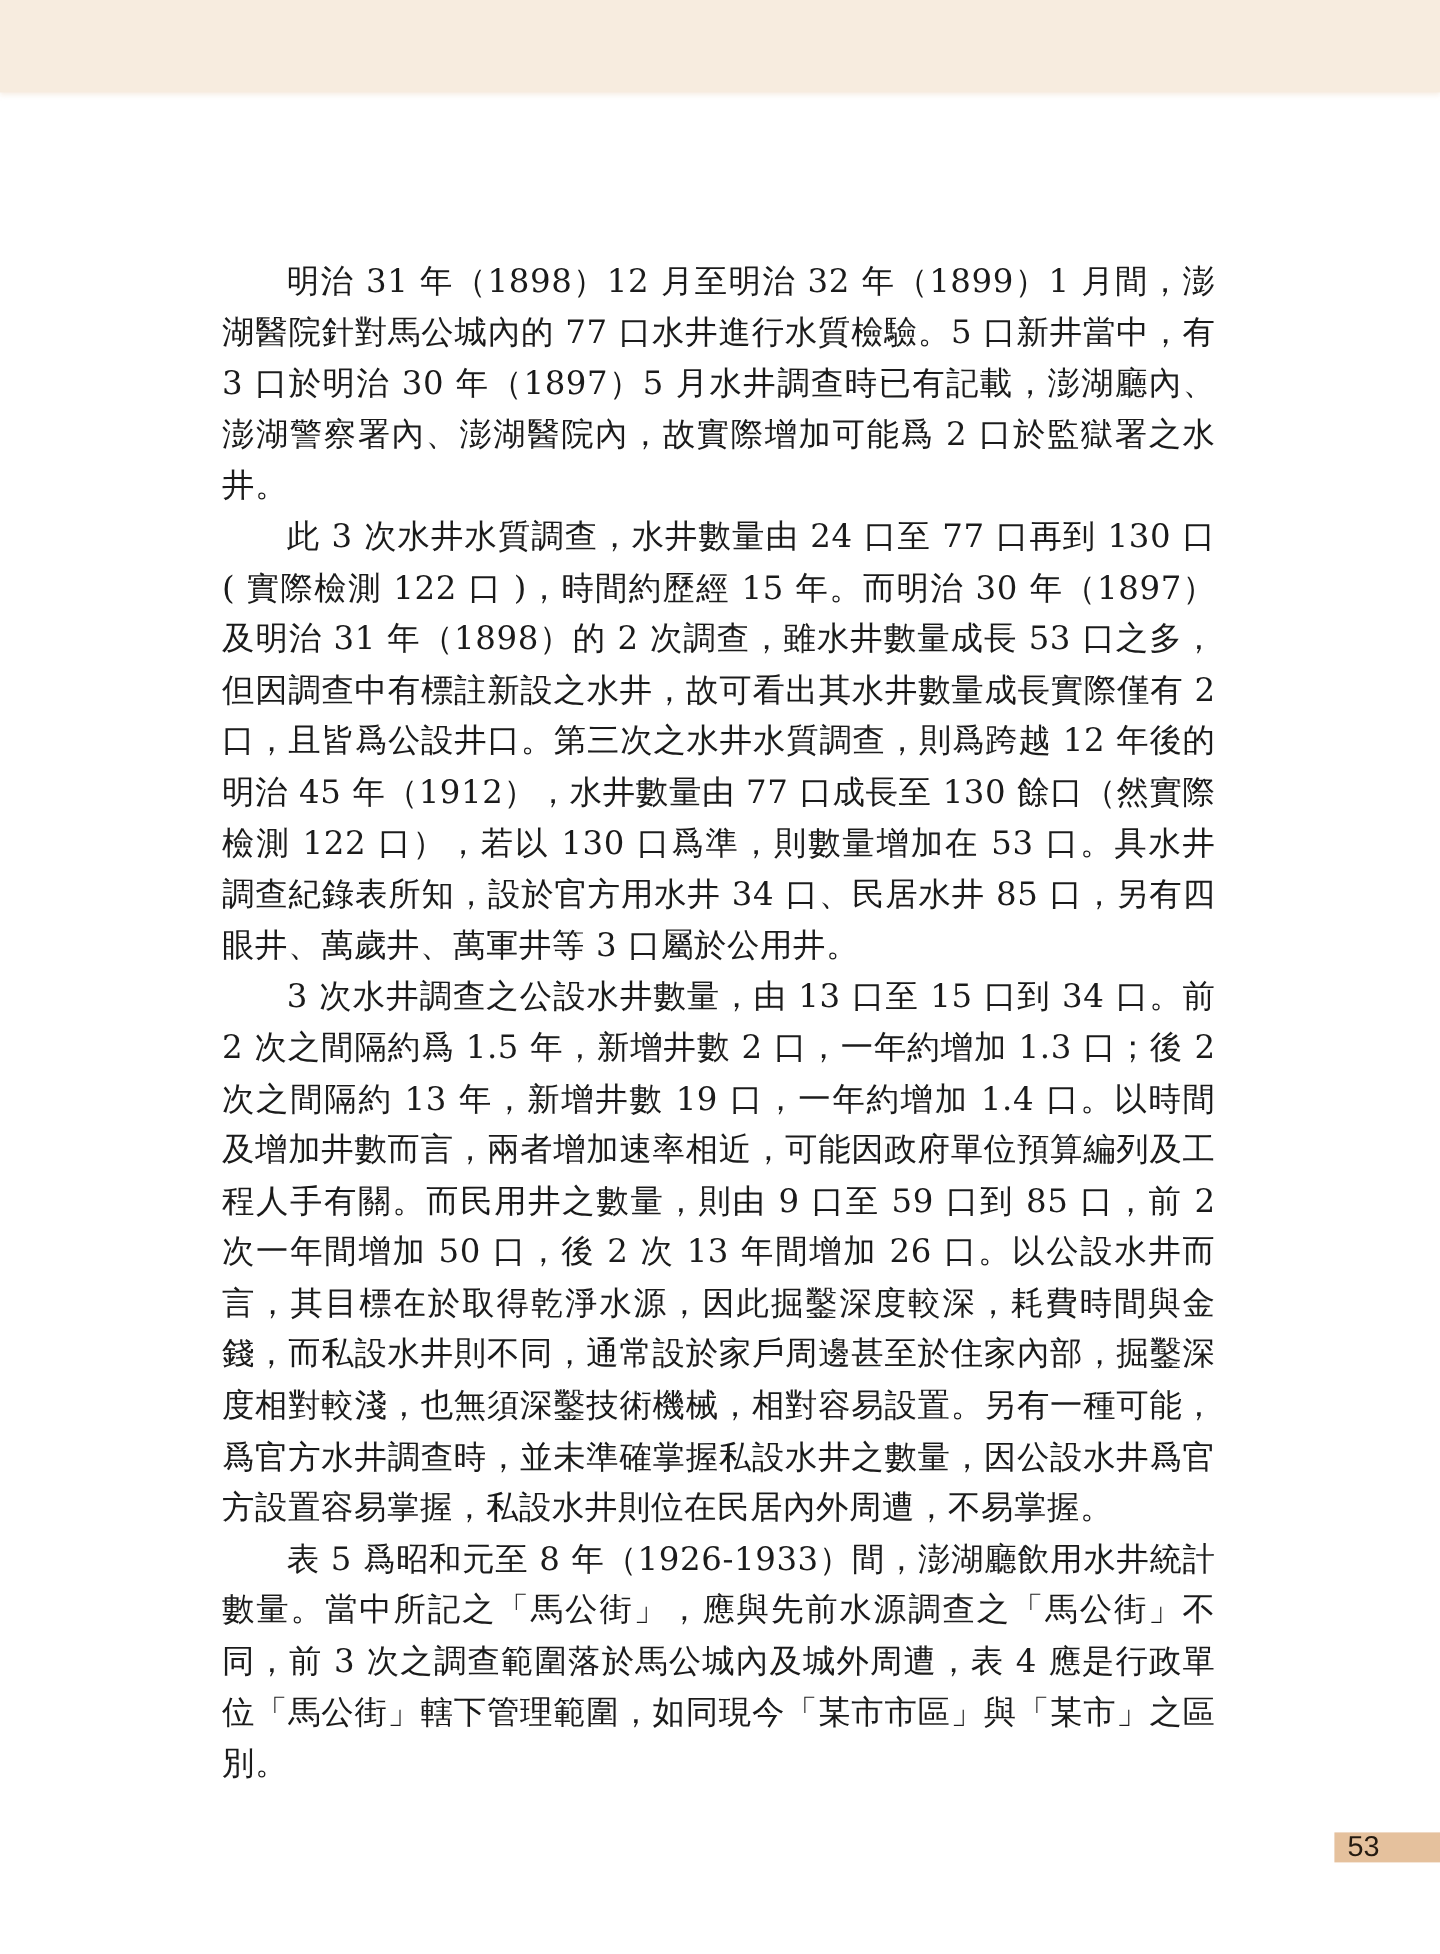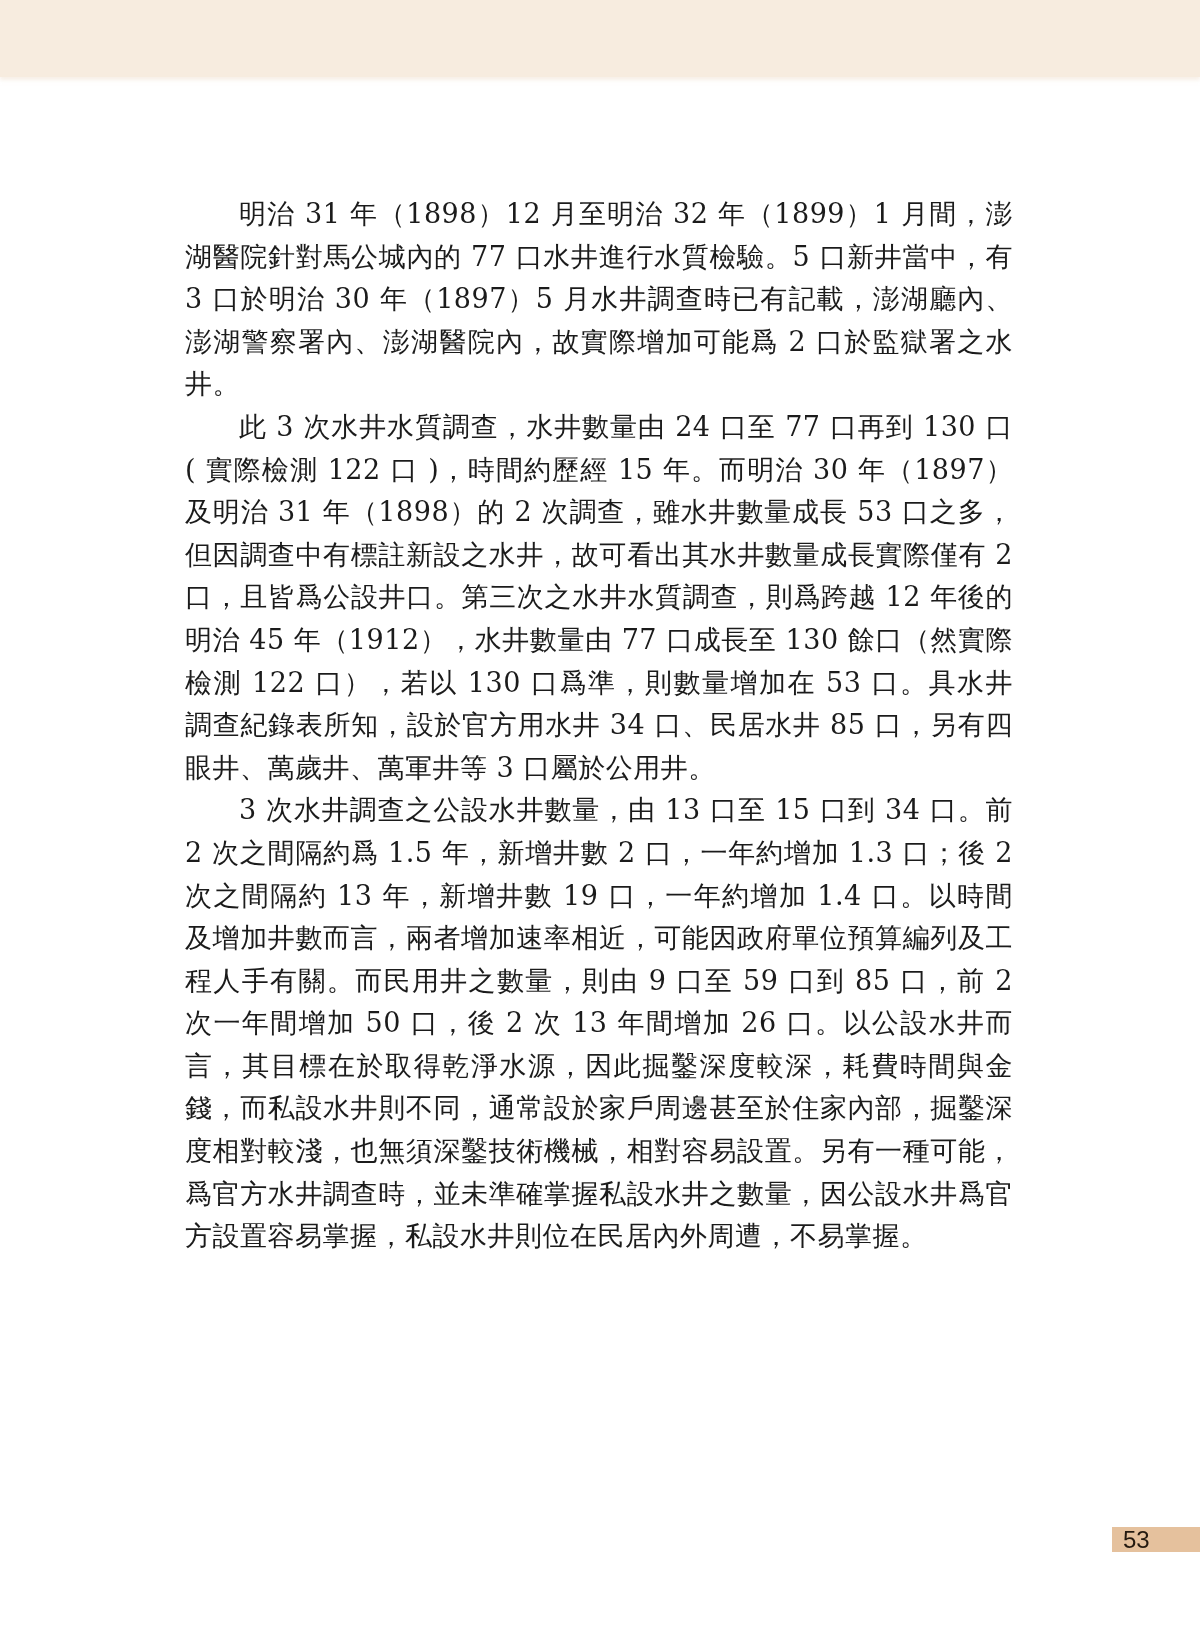--- a/index.html
+++ b/index.html
@@ -20,21 +20,21 @@
     position: absolute;
     left: 0; top: 0;
     width: 1200px;
     height: 77px;
     background: #f7ecdf;
     box-shadow: 0 3px 4px rgba(240, 226, 210, 0.55);
   }
   .text-block {
     position: absolute;
     left: 185px;
-    top: 193px;
+    top: 214px;
     width: 828px;
     color: #1b1b1b;
     font-size: 27px;
     line-height: 42.6px;
     text-align: justify;
     text-justify: inter-ideograph;
     letter-spacing: 0.5px;
   }
   .text-block p {
     text-indent: 2em;
@@ -62,19 +62,20 @@
 <body>
 
 <div class="page">
 
   <div class="header-band"></div>
 
   <div class="text-block">
     <p>明治 31 年（1898）12 月至明治 32 年（1899）1 月間，澎湖醫院針對馬公城內的 77 口水井進行水質檢驗。5 口新井當中，有 3 口於明治 30 年（1897）5 月水井調查時已有記載，澎湖廳內、澎湖警察署內、澎湖醫院內，故實際增加可能爲 2 口於監獄署之水井。</p>
     <p>此 3 次水井水質調查，水井數量由 24 口至 77 口再到 130 口 ( 實際檢測 122 口 )，時間約歷經 15 年。而明治 30 年（1897）及明治 31 年（1898）的 2 次調查，雖水井數量成長 53 口之多，但因調查中有標註新設之水井，故可看出其水井數量成長實際僅有 2 口，且皆爲公設井口。第三次之水井水質調查，則爲跨越 12 年後的明治 45 年（1912），水井數量由 77 口成長至 130 餘口（然實際檢測 122 口），若以 130 口爲準，則數量增加在 53 口。具水井調查紀錄表所知，設於官方用水井 34 口、民居水井 85 口，另有四眼井、萬歲井、萬軍井等 3 口屬於公用井。</p>
     <p>3 次水井調查之公設水井數量，由 13 口至 15 口到 34 口。前 2 次之間隔約爲 1.5 年，新增井數 2 口，一年約增加 1.3 口；後 2 次之間隔約 13 年，新增井數 19 口，一年約增加 1.4 口。以時間及增加井數而言，兩者增加速率相近，可能因政府單位預算編列及工程人手有關。而民用井之數量，則由 9 口至 59 口到 85 口，前 2 次一年間增加 50 口，後 2 次 13 年間增加 26 口。以公設水井而言，其目標在於取得乾淨水源，因此掘鑿深度較深，耗費時間與金錢，而私設水井則不同，通常設於家戶周邊甚至於住家內部，掘鑿深度相對較淺，也無須深鑿技術機械，相對容易設置。另有一種可能，爲官方水井調查時，並未準確掌握私設水井之數量，因公設水井爲官方設置容易掌握，私設水井則位在民居內外周遭，不易掌握。</p>
+    <p>表 5 爲昭和元至 8 年（1926-1933）間，澎湖廳飲用水井統計數量。當中所記之「馬公街」，應與先前水源調查之「馬公街」不同，前 3 次之調查範圍落於馬公城內及城外周遭，表 4 應是行政單位「馬公街」轄下管理範圍，如同現今「某市市區」與「某市」之區別。</p>
   </div>
 
   <div class="page-number-badge">
     <span>53</span>
   </div>
 
 </div>
 
 </body></html>

